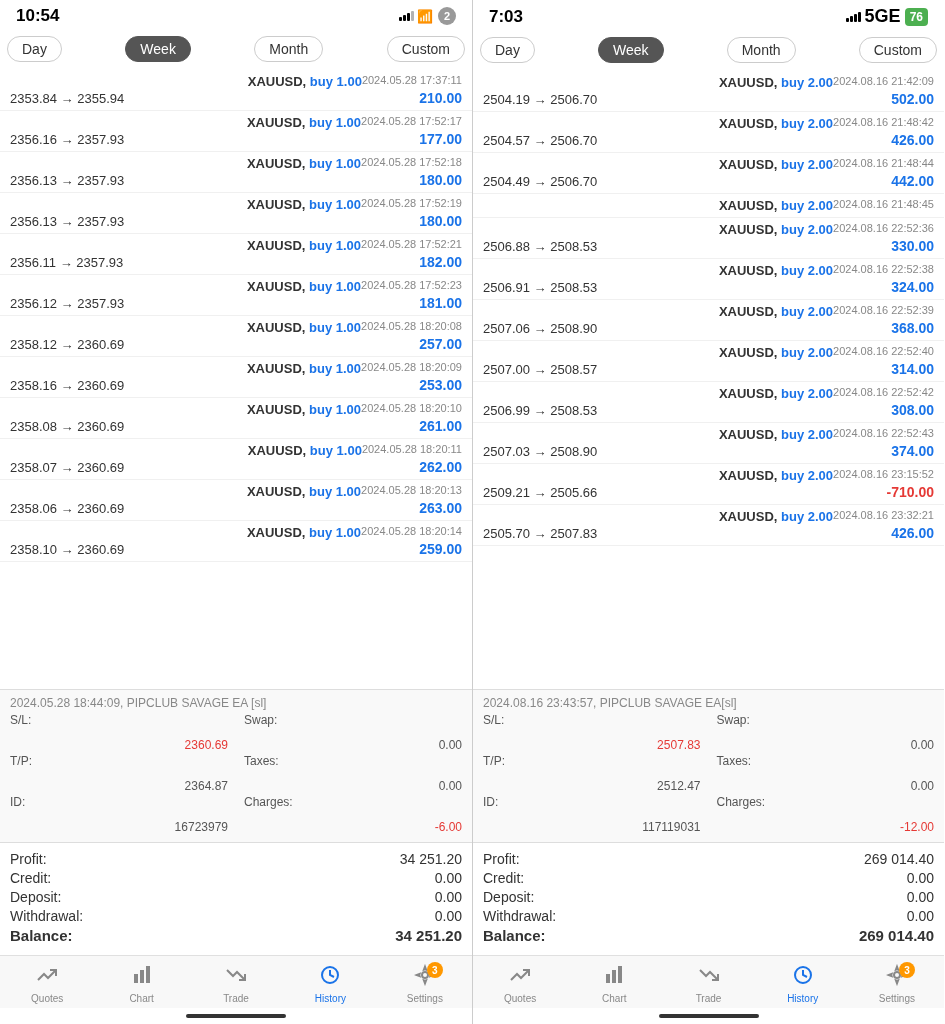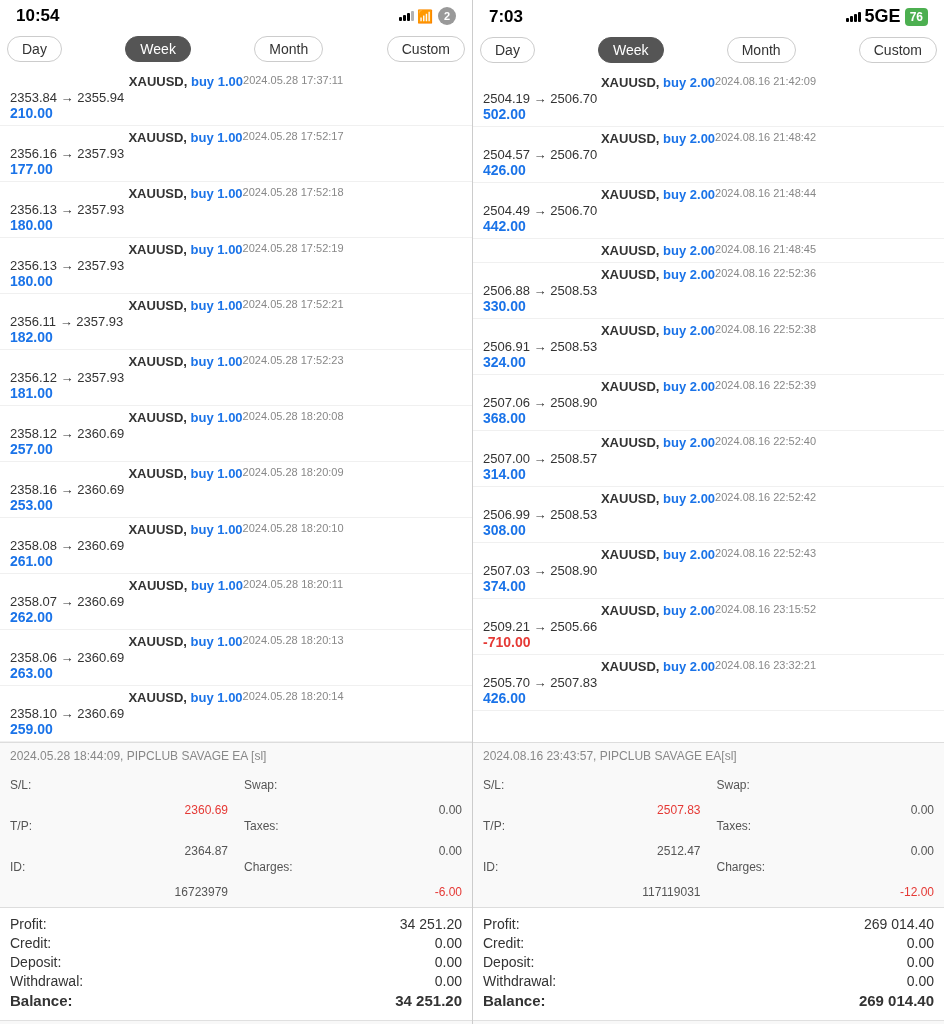--- a/index.html
+++ b/index.html
@@ -98,21 +98,21 @@
       padding: 0;
     }
 
     .trade-item {
       padding: 4px 10px;
       border-bottom: 1px solid #f0f0f0;
     }
 
     .trade-header {
       display: flex;
-      justify-content: center;
+      justify-content: flex-end;
       align-items: flex-start;
     }
 
     .trade-symbol {
       font-size: 13px;
       font-weight: 600;
       color: #333;
     }
     .trade-symbol span.buy {
       color: #1a73e8;
@@ -120,23 +120,22 @@
 
     .trade-datetime {
       font-size: 11px;
       color: #888;
       text-align: right;
     }
 
     .trade-prices {
       display: flex;
       justify-content: space-between;
-      align-items: flex-start;
+      align-items: flex-end;
       margin-top: 1px;
-      flex-direction: column;
     }
 
     .trade-price-range {
       font-size: 13px;
       color: #333;
     }
 
     .trade-profit {
       font-size: 14px;
       font-weight: 600;
@@ -150,21 +149,21 @@
     .trade-summary {
       background: #f9f9f9;
       padding: 6px 10px;
       border-top: 1px solid #ddd;
       font-size: 12px;
       color: #555;
     }
     .summary-title {
       font-size: 12px;
       color: #888;
-      margin-bottom: 15px;
+      margin-bottom: 3px;
     }
     .summary-row {
       display: flex;
       justify-content: space-between;
       margin-bottom: 2px;
     }
     .summary-label { color: #555; font-size: 12px; }
     .summary-value { color: #e53935; font-size: 12px; margin-top: 25px; }
     .summary-value.normal { color: #555; }
 

